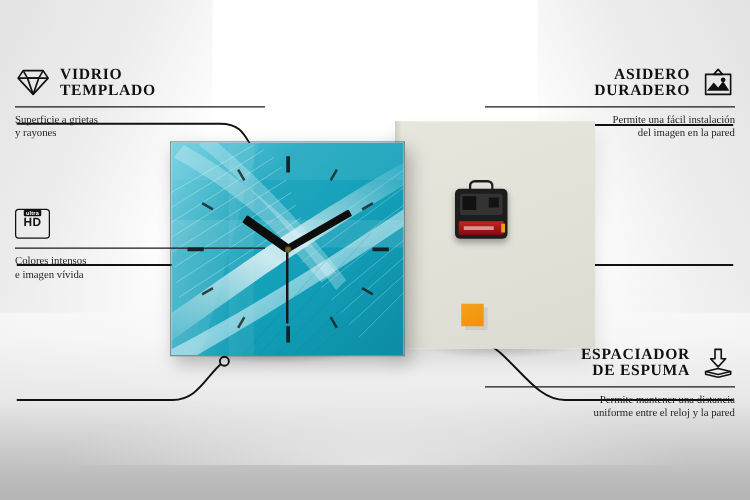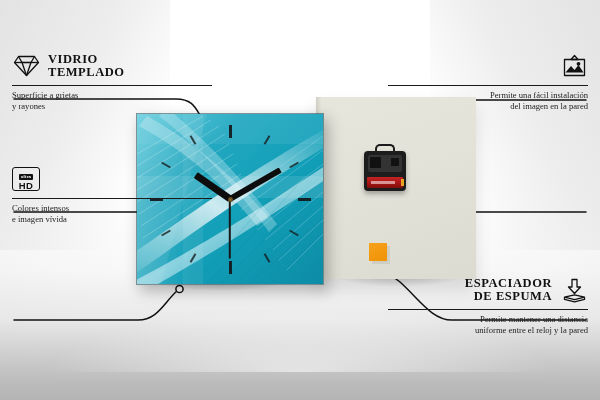--- a/index.html
+++ b/index.html
@@ -42,21 +42,21 @@
     font-family:"Liberation Serif","DejaVu Serif",serif;
   }
   .feat-rule{height:0;border-top:1.3px solid #1a1a1a;margin:5px 0 4px 0;}
   .feat-desc{
     font-size:8.6px;line-height:10.6px;color:#1d1d1d;white-space:pre-line;
     font-family:"Liberation Serif","DejaVu Serif",serif;
   }
 
   
   .hd-badge{width:26px;height:22px;border:1.4px solid #111;border-radius:3px;
-    display:flex;flex-direction:column;align-items:center;justify-content:flex-end;line-height:1;}
+    display:flex;flex-direction:column;align-items:center;justify-content:flex-start;line-height:1;}
   .hd-badge .u{font-size:4.4px;letter-spacing:.2px;background:#111;color:#fff;padding:.5px 2px;border-radius:1px;
     font-family:"Liberation Sans",sans-serif;font-weight:700;}
   .hd-badge .h{font-size:9.5px;font-weight:700;letter-spacing:.3px;margin-top:1px;
     font-family:"Liberation Sans",sans-serif;}
 
   
   #product{position:absolute;left:120px;top:95px;width:360px;height:215px;}
 
   .back-panel{position:absolute;left:196px;top:2px;width:160px;height:182px;
     background:linear-gradient(160deg,#e7e6dd 0%,#e3e2d8 45%,#dcdbd1 100%);
@@ -278,20 +278,22 @@
   <div class="feat right" style="top:52px;">
     <div class="feat-head">
       <span class="feat-icon">
         <svg width="27" height="24" viewBox="0 0 27 24" fill="none" stroke="#111" stroke-width="1.3" stroke-linejoin="round">
           <path d="M13.5 1.5 L10 5.5 H17 Z"></path>
           <rect x="3.5" y="5.5" width="20" height="16"></rect>
           <path d="M4.5 18.5 L10 12 L13.5 16 L17.5 11 L22.5 18.5 Z" fill="#111" stroke="none"></path>
           <circle cx="17.5" cy="9.8" r="1.9" fill="#111" stroke="none"></circle>
         </svg>
       </span>
+      <div class="feat-title">ASIDERO
+DURADERO</div>
     </div>
     <div class="feat-rule"></div>
     <div class="feat-desc">Permite una fácil instalación
 del imagen en la pared</div>
   </div>
 
 
   <div class="feat right" style="top:276px;">
     <div class="feat-head">
       <span class="feat-icon">

